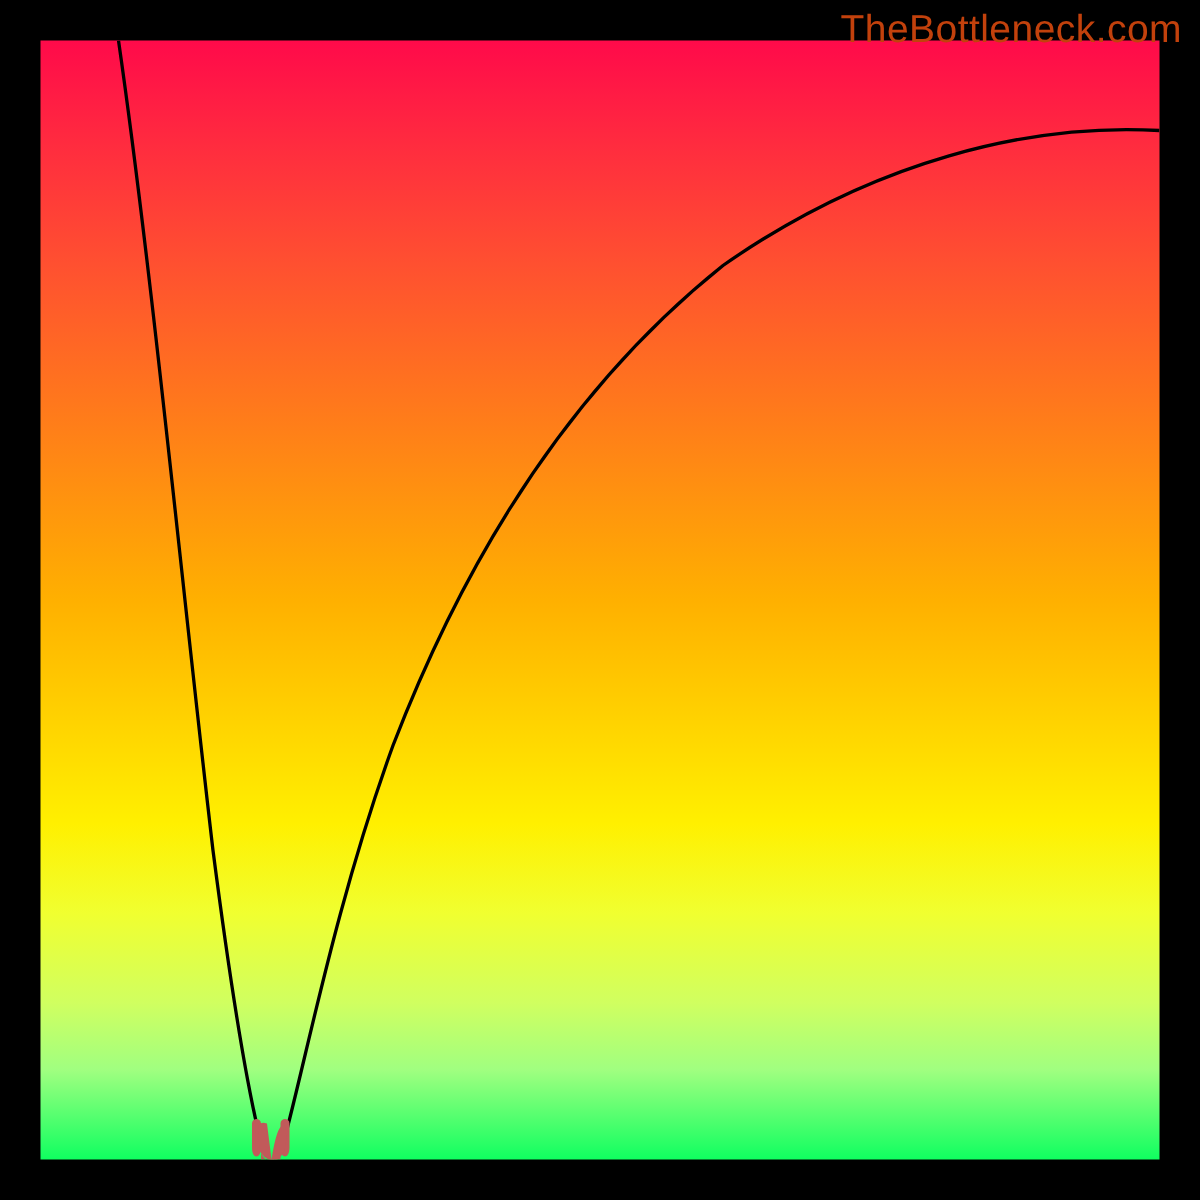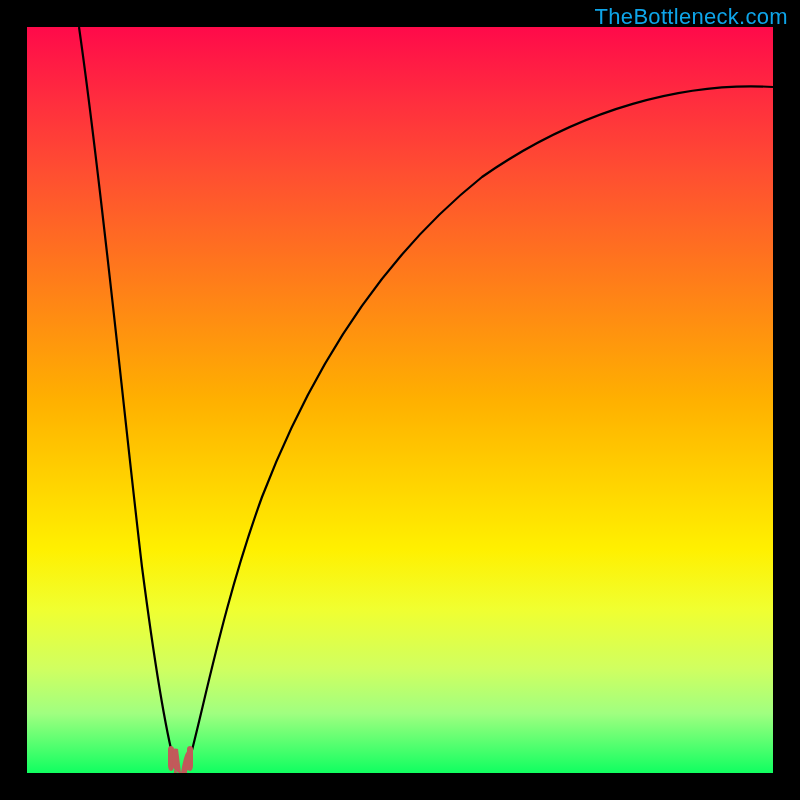--- a/index.html
+++ b/index.html
@@ -34,22 +34,22 @@
       #fff000 70%,
       #f0ff30 78%,
       #d0ff60 86%,
       #a0ff80 92%,
       #10ff60 100%);
   }
   .attrib {
     position: absolute;
     top: 4px;
     right: 12px;
-    color: #0ea5e9;
-    font-size: 22px;
+    color: #c2410c;
+    font-size: 26px;
     font-weight: 500;
     letter-spacing: 0.3px;
   }
   svg.curves {
     position: absolute;
     left: 0;
     top: 0;
   }
   .nub {
     fill: #c15a5a;

